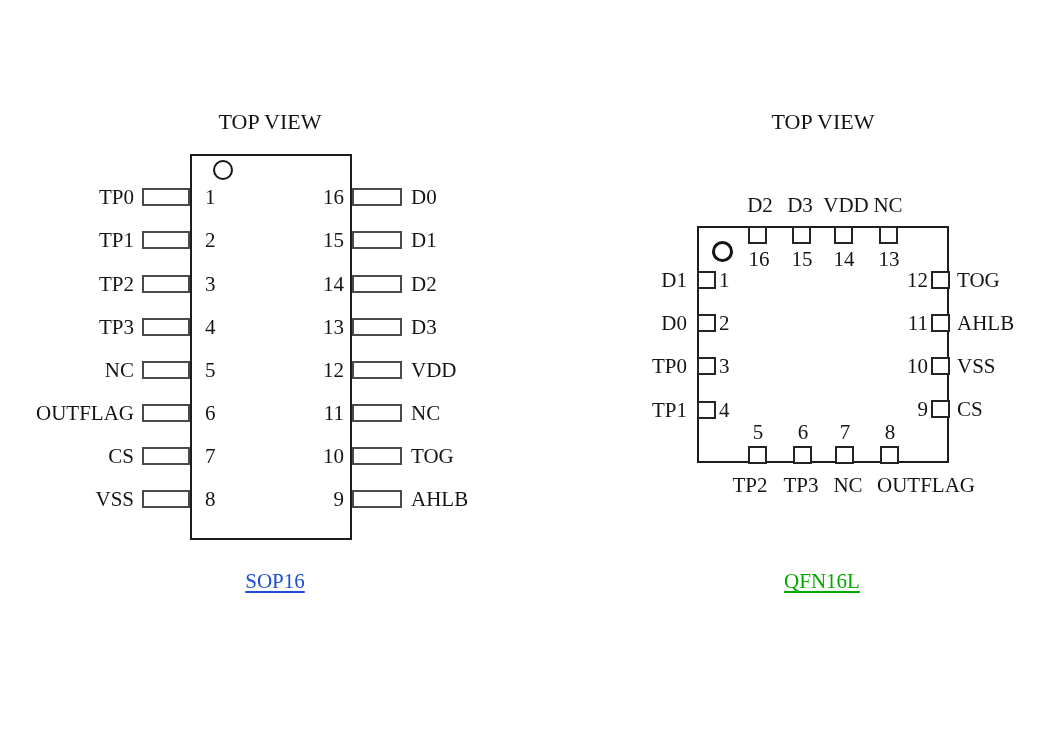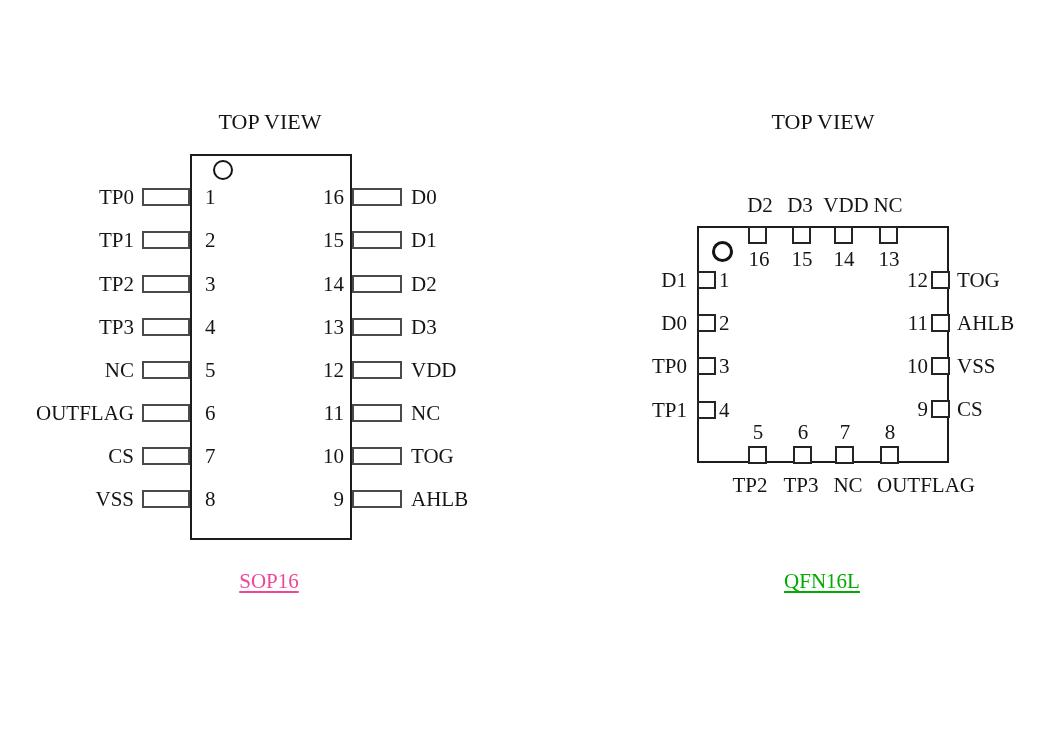--- a/index.html
+++ b/index.html
@@ -133,21 +133,21 @@
 
   <div class="sop-row" style="top:488px;">
     <div class="sop-lbl-l">VSS</div>
     <div class="sop-pin-l"></div>
     <div class="sop-num-l">8</div>
     <div class="sop-num-r">9</div>
     <div class="sop-pin-r"></div>
     <div class="sop-lbl-r">AHLB</div>
   </div>
 
-  <a class="caption" style="left:269px; color:#ec4899;">SOP16</a>
+  <a class="caption" style="left:275px; color:#1d4ed8;">SOP16</a>
 
   <div class="title" style="left:823px;">TOP VIEW</div>
 
   <div class="qfn-body"></div>
   <div class="marker-circle qfn-circle"></div>
 
   <div class="qtxt qcenter" style="left:760px; top:194px;">D2</div>
   <div class="qtxt qcenter" style="left:800px; top:194px;">D3</div>
   <div class="qtxt qcenter" style="left:846px; top:194px;">VDD</div>
   <div class="qtxt qcenter" style="left:888px; top:194px;">NC</div>

